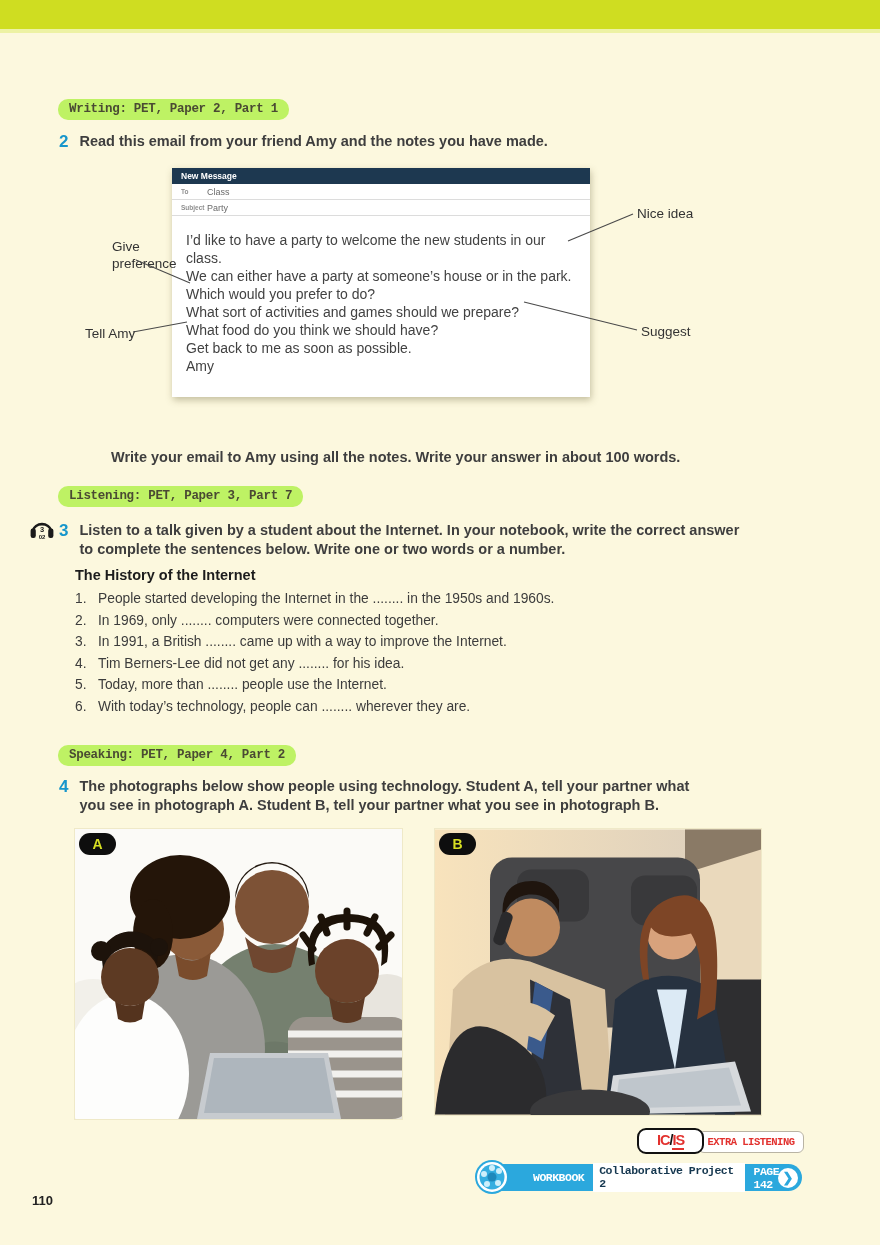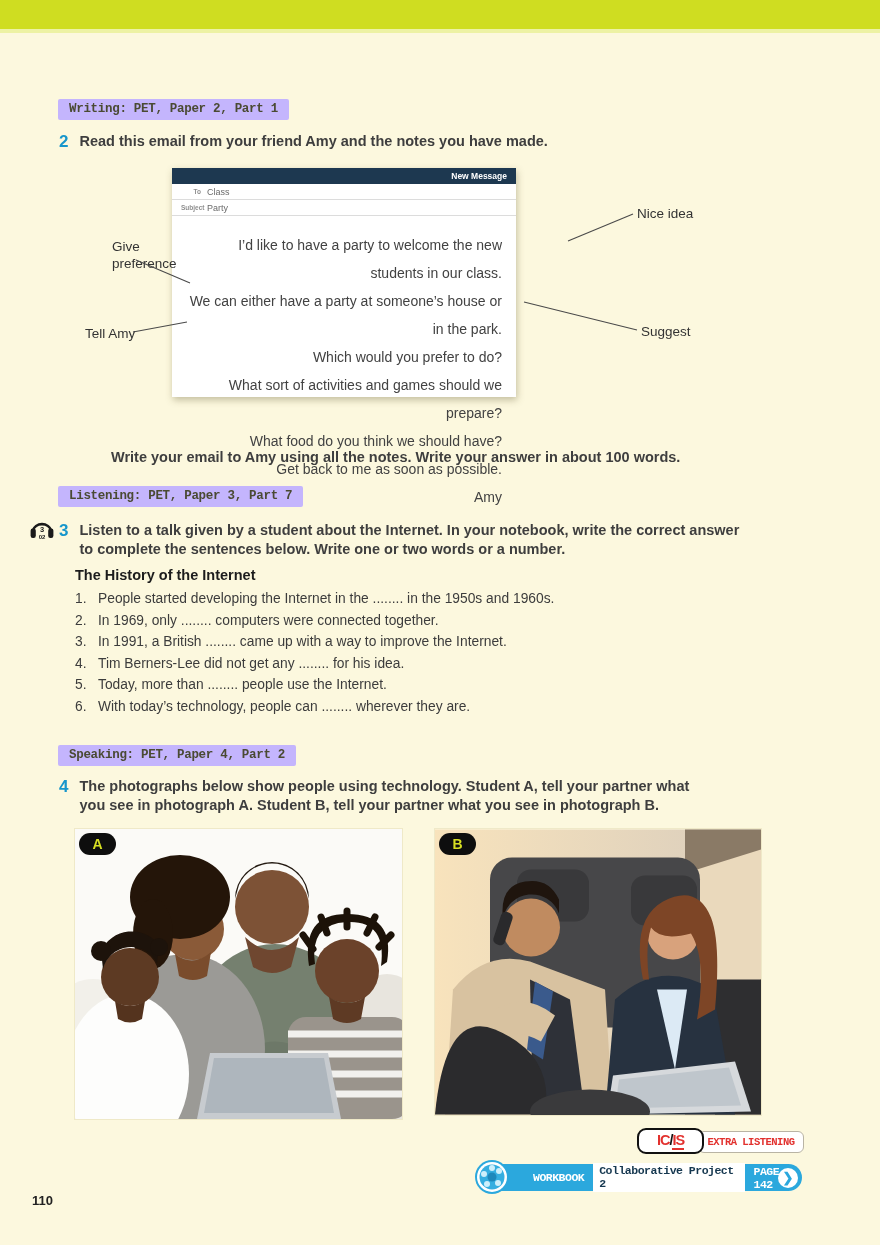--- a/index.html
+++ b/index.html
@@ -1,39 +1,39 @@
 <!DOCTYPE html>
 <html><head>
 <meta charset="utf-8">
 <style>
   * { margin:0; padding:0; box-sizing:border-box; }
   body { background:#888; font-family:"Liberation Sans", sans-serif; }
   .page { position:relative; width:880px; height:1245px; background:#FCF8DE; overflow:hidden; margin:0 auto; }
 
   .topbar { position:absolute; left:0; top:0; width:880px; height:33px; background:#CFDD21; border-bottom:4px solid #EDF2A4; }
 
-  .tag { position:absolute; font-family:"Liberation Mono", monospace; font-weight:bold; font-size:12.5px; color:#4A4A33; background:#c4b5fd; padding:3px 11px 4px; border-radius:2px; letter-spacing:-0.3px; }
+  .tag { position:absolute; font-family:"Liberation Mono", monospace; font-weight:bold; font-size:12.5px; color:#4A4A33; background:#bef264; padding:3px 11px 4px; border-radius:10px; letter-spacing:-0.3px; }
   .tag-writing { left:58px; top:99px; }
   .tag-listening { left:58px; top:486px; }
   .tag-speaking { left:58px; top:745px; }
 
   .exrow { position:absolute; display:flex; gap:11px; }
   .ex-num { color:#1796CB; font-weight:bold; font-size:17px; line-height:19px; }
   .instr { color:#3E3E3E; font-weight:bold; font-size:14.5px; line-height:19px; }
   .ex2 { left:59px; top:132px; }
   .ex3 { left:59px; top:521px; }
   .ex4 { left:59px; top:777px; }
 
   
-  .email-panel { position:absolute; left:172px; top:168px; width:344px; height:229px; background:#FFFFFF; box-shadow:1px 3px 7px rgba(90,80,40,.35);text-align:right; }
+  .email-panel { position:absolute; left:172px; top:168px; width:418px; height:229px; background:#FFFFFF; box-shadow:1px 3px 7px rgba(90,80,40,.35); }
   .email-header { height:16px; background:#1D3850; color:#fff; font-size:8.5px; font-weight:bold; line-height:16px; padding:0 9px; }
   .email-field { height:16px; border-bottom:1px solid #DCDCDC; display:flex; align-items:center; padding:0 9px; gap:6px; }
   .email-field .flabel { font-size:6.5px; font-weight:bold; color:#8F8F8F; width:20px; }
   .email-field .fvalue { font-size:9px; color:#6B6B6B; }
-  .email-body { padding:15px 14px 0; font-size:14px; color:#424242; line-height:28px; }
+  .email-body { padding:15px 14px 0; font-size:14px; color:#424242; line-height:18px; }
 
   .callout { position:absolute; font-size:13.5px; color:#333; line-height:17px; }
   .co-nice { left:637px; top:205px; }
   .co-give { left:75px; top:238px; width:74px;margin-left:37px; }
   .co-tell { left:85px; top:325px; }
   .co-sugg { left:641px; top:323px; }
   .lines-overlay { position:absolute; left:0; top:0; width:880px; height:1245px; pointer-events:none; }
 
   .write-instr { position:absolute; left:75px; top:448px;margin-left:36px; }
 

